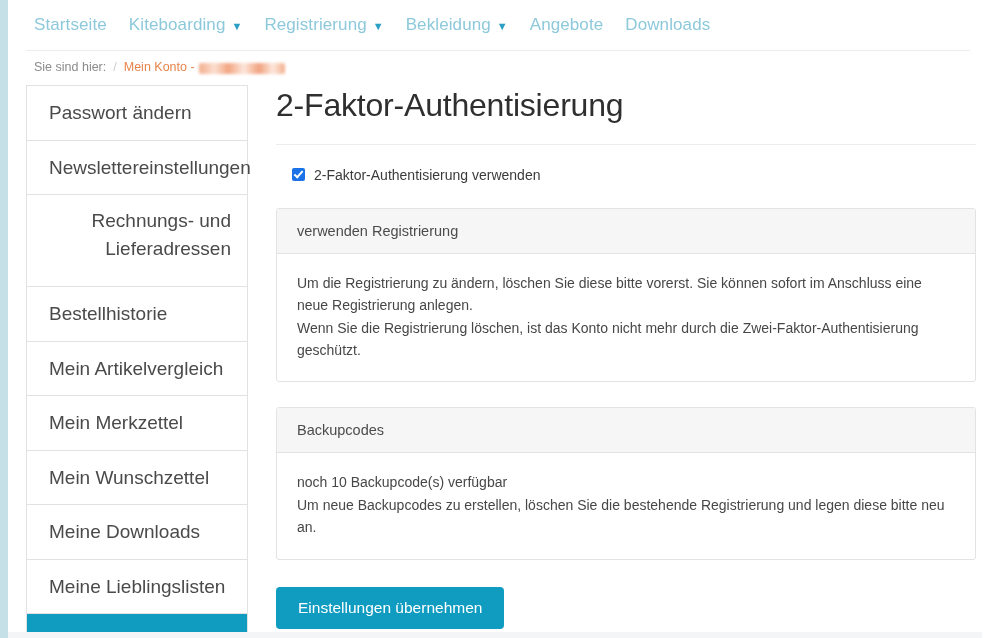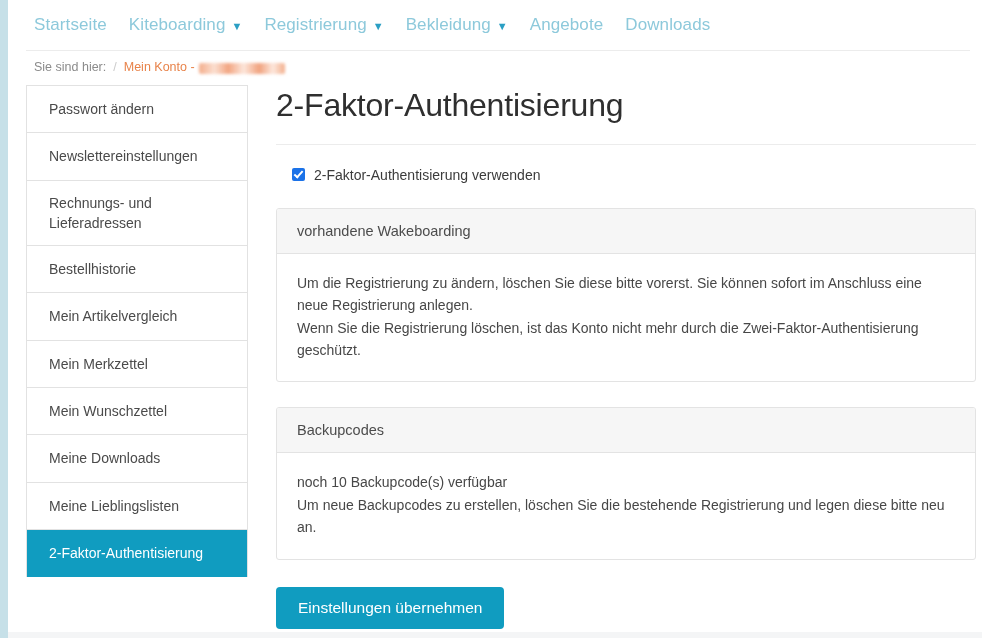--- a/index.html
+++ b/index.html
@@ -126,28 +126,28 @@
     top: 85px;
     width: 222px;
     border: 1px solid #e2e2e2;
     border-bottom: none;
     box-sizing: border-box;
     background: #ffffff;
   }
   .side-item {
     position: relative;
     padding: 13px 16px 13px 22px;
-    font-size: 14px;
+    font-size: 19px;
     color: #4a4a4a;
     border-bottom: 1px solid #e2e2e2;
     box-sizing: border-box;
     cursor: pointer;
     line-height: 1.45;
   }
-  .side-item.two-line { padding-top: 12px; padding-bottom: 12px; }
+  .side-item.two-line { padding-top: 12px; padding-bottom: 24px; text-align: right; }
   .side-item.active {
     background: #109cc0;
     color: #ffffff;
     border-bottom-color: #109cc0;
   }
 
   
   #main {
     position: absolute;
     left: 268px;
@@ -327,21 +327,21 @@
 
       <h1 id="page-title">2-Faktor-Authentisierung</h1>
       <div id="title-rule"></div>
 
       <div id="enable-row">
         <span class="cbx"></span>
         <span id="enable-label">2-Faktor-Authentisierung verwenden</span>
       </div>
 
       <section class="panel">
-        <div class="panel-head">vorhandene Wakeboarding</div>
+        <div class="panel-head">verwenden Registrierung</div>
         <div class="panel-body">
           <p>Um die Registrierung zu ändern, löschen Sie diese bitte vorerst. Sie können sofort im Anschluss eine neue Registrierung anlegen.</p>
           <p>Wenn Sie die Registrierung löschen, ist das Konto nicht mehr durch die Zwei-Faktor-Authentisierung geschützt.</p>
         </div>
       </section>
 
       <section class="panel">
         <div class="panel-head">Backupcodes</div>
         <div class="panel-body">
           <p>noch 10 Backupcode(s) verfügbar</p>

